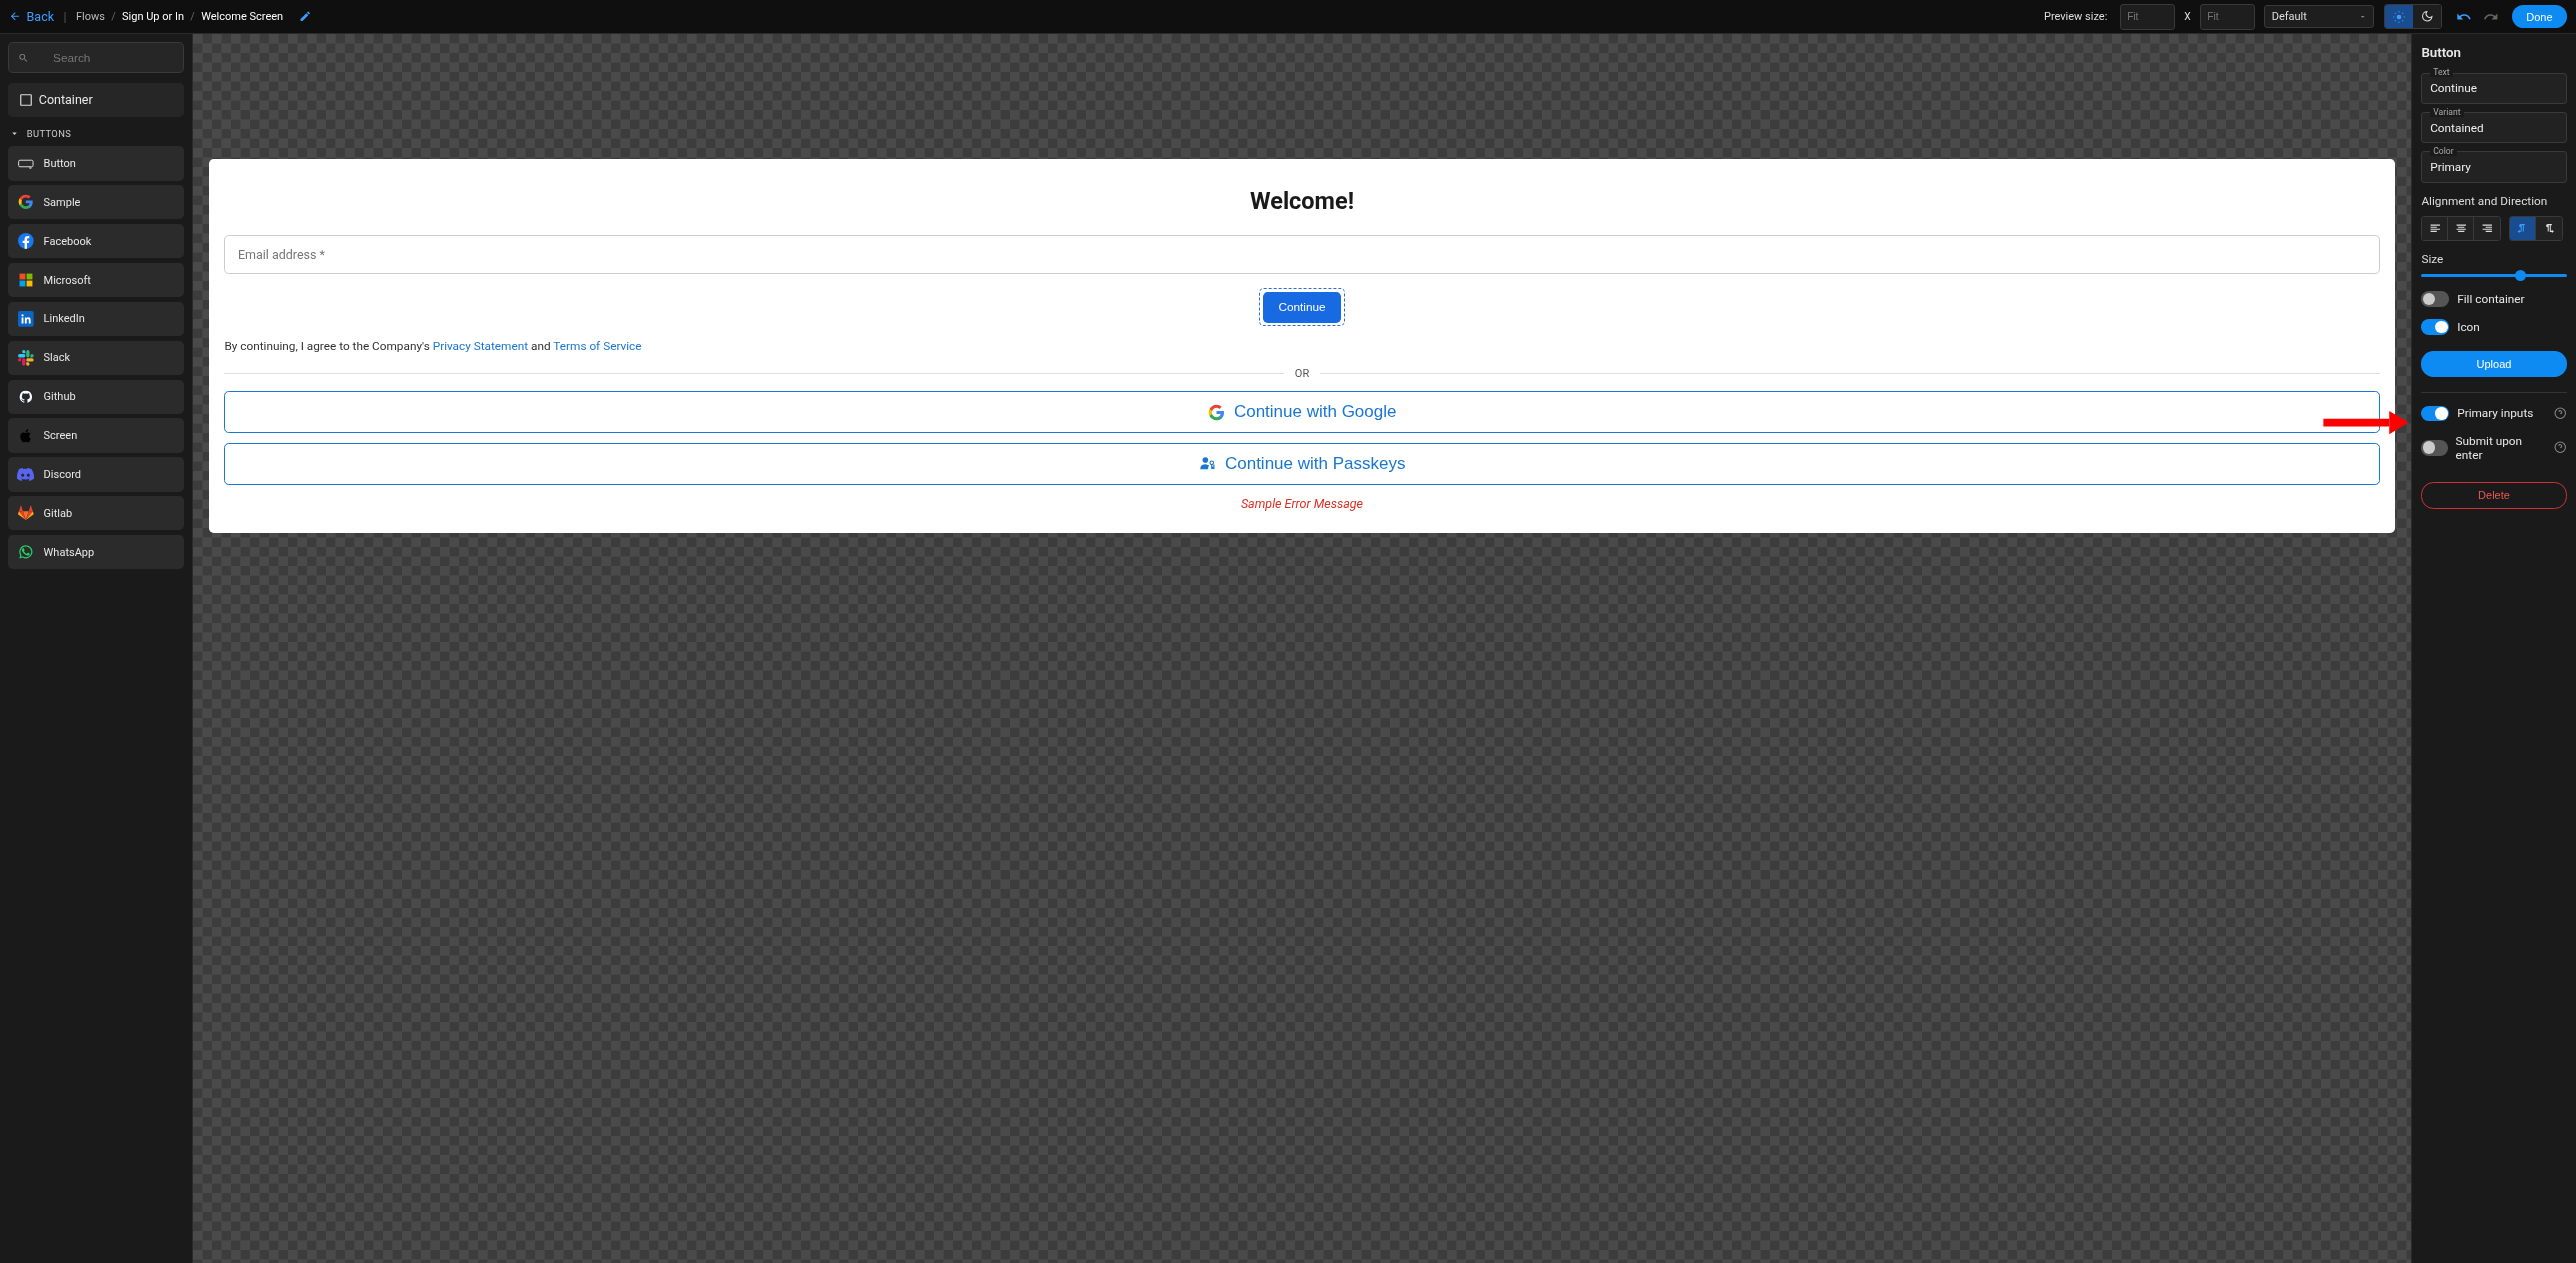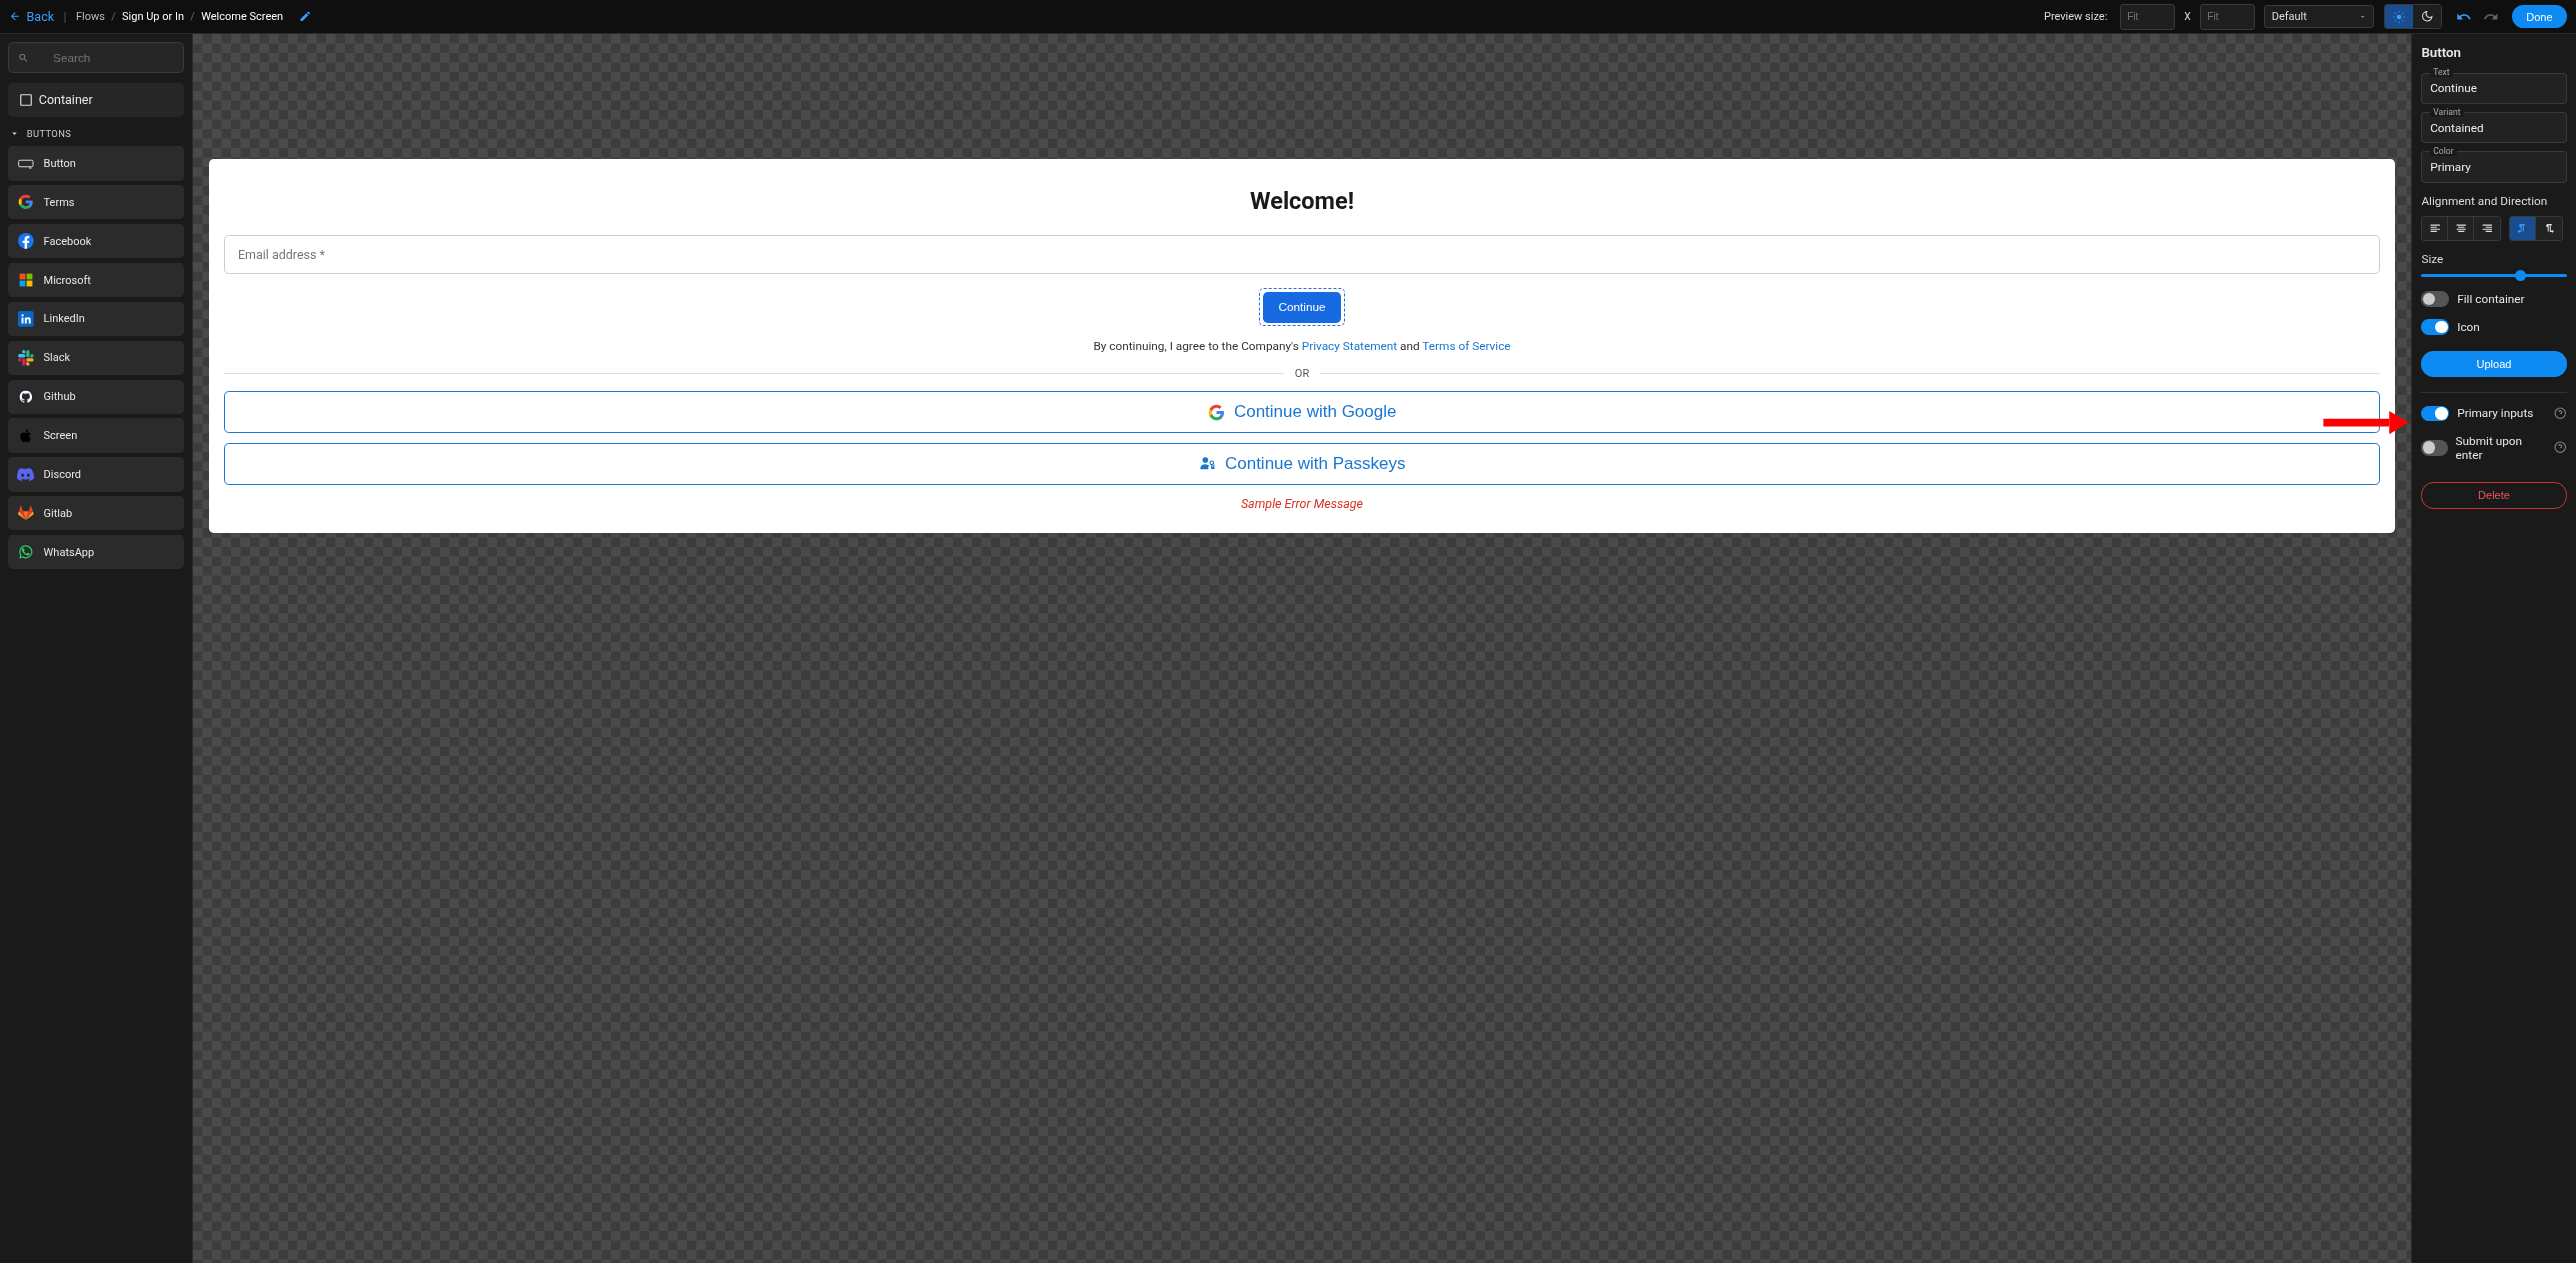--- a/index.html
+++ b/index.html
@@ -50,21 +50,21 @@
   background-size:19px 19px;
   background-position:0 0,0 9.4px,9.4px -9.4px,-9.4px 0;
   background-color:#4a4a4a;
 }
 .canvas-card { position:absolute; top:125px; left:15.7px; right:15.7px; background:#fff; border-radius:4.7px; padding:28px 15.7px 22px; color:#222; }
 .welcome-h { text-align:center; font-size:23.5px; font-weight:700; color:#1a1a1a; margin-bottom:20.4px; }
 .email-input { width:100%; border:0.8px solid #ccc; border-radius:4.7px; padding:11px 12.5px; font-size:12.5px; color:#777; margin-bottom:14px; }
 .continue-wrap { display:flex; justify-content:center; margin-bottom:12.5px; }
 .continue-sel { border:1.6px dashed #2b6cd9; padding:2.4px; border-radius:4.7px; }
 .continue-btn { background:#186ae2; color:#fff; border:none; border-radius:4.7px; padding:8.6px 15.7px; font-size:11.8px; font-weight:500; cursor:pointer; }
-.terms { text-align:center; font-size:11.8px; color:#333; margin-bottom:14px;margin-top:12px; }
+.terms { font-size:11.8px; color:#333; margin-bottom:14px;margin-top:12px; }
 .terms a { color:#1976d2; text-decoration:none; }
 .or-row { display:flex; align-items:center; gap:11px; margin:11px 0; }
 .or-row .line { flex:1; height:0.8px; background:#ddd; }
 .or-row .or { color:#555; font-size:11px; }
 .sso-btn { width:100%; display:flex; align-items:center; justify-content:center; gap:9.4px; border:1.2px solid #1976d2; border-radius:4.7px; padding:10.2px; color:#1976d2; font-size:17px; font-weight:500; margin-bottom:9.4px; cursor:pointer; background:#fff; }
 .err-msg { text-align:center; color:#d93025; font-size:12.5px; margin-top:11px;font-style:italic; }
 
 
 .red-arrow { position:absolute; right:1.6px; top:373px; pointer-events:none; }
 
@@ -195,21 +195,21 @@
       </div>
       <div class="btn-item">
         <span class="ico">
             <svg width="15.7" height="15.7" viewBox="0 0 48 48">
               <path fill="#4285F4" d="M45.12 24.5c0-1.56-.14-3.06-.4-4.5H24v8.51h11.84c-.51 2.75-2.06 5.08-4.39 6.64v5.52h7.11c4.16-3.83 6.56-9.47 6.56-16.17z"></path>
               <path fill="#34A853" d="M24 46c5.94 0 10.92-1.97 14.56-5.33l-7.11-5.52c-1.97 1.32-4.49 2.1-7.45 2.1-5.73 0-10.58-3.87-12.31-9.07H4.34v5.7C7.96 41.07 15.4 46 24 46z"></path>
               <path fill="#FBBC05" d="M11.69 28.18C11.25 26.86 11 25.45 11 24s.25-2.86.69-4.18v-5.7H4.34C2.85 17.09 2 20.45 2 24c0 3.55.85 6.91 2.34 9.88l7.35-5.7z"></path>
               <path fill="#EA4335" d="M24 10.75c3.23 0 6.13 1.11 8.41 3.29l6.31-6.31C34.91 4.18 29.93 2 24 2 15.4 2 7.96 6.93 4.34 14.12l7.35 5.7c1.73-5.2 6.58-9.07 12.31-9.07z"></path>
             </svg>
           </span>
-        <span>Terms</span>
+        <span>Sample</span>
       </div>
       <div class="btn-item">
         <span class="ico">
             <svg width="15.7" height="15.7" viewBox="0 0 24 24">
               <circle cx="12" cy="12" r="12" fill="#1877F2"></circle>
               <path fill="#fff" d="M16.67 15.49l.53-3.49h-3.35V9.74c0-.95.47-1.88 1.96-1.88h1.52V4.89s-1.38-.24-2.7-.24c-2.75 0-4.55 1.67-4.55 4.69V12H7.01v3.49h3.07v8.44c.61.1 1.24.15 1.88.15s1.27-.05 1.88-.15v-8.44h2.83z"></path>
             </svg>
           </span>
         <span>Facebook</span>
       </div>

